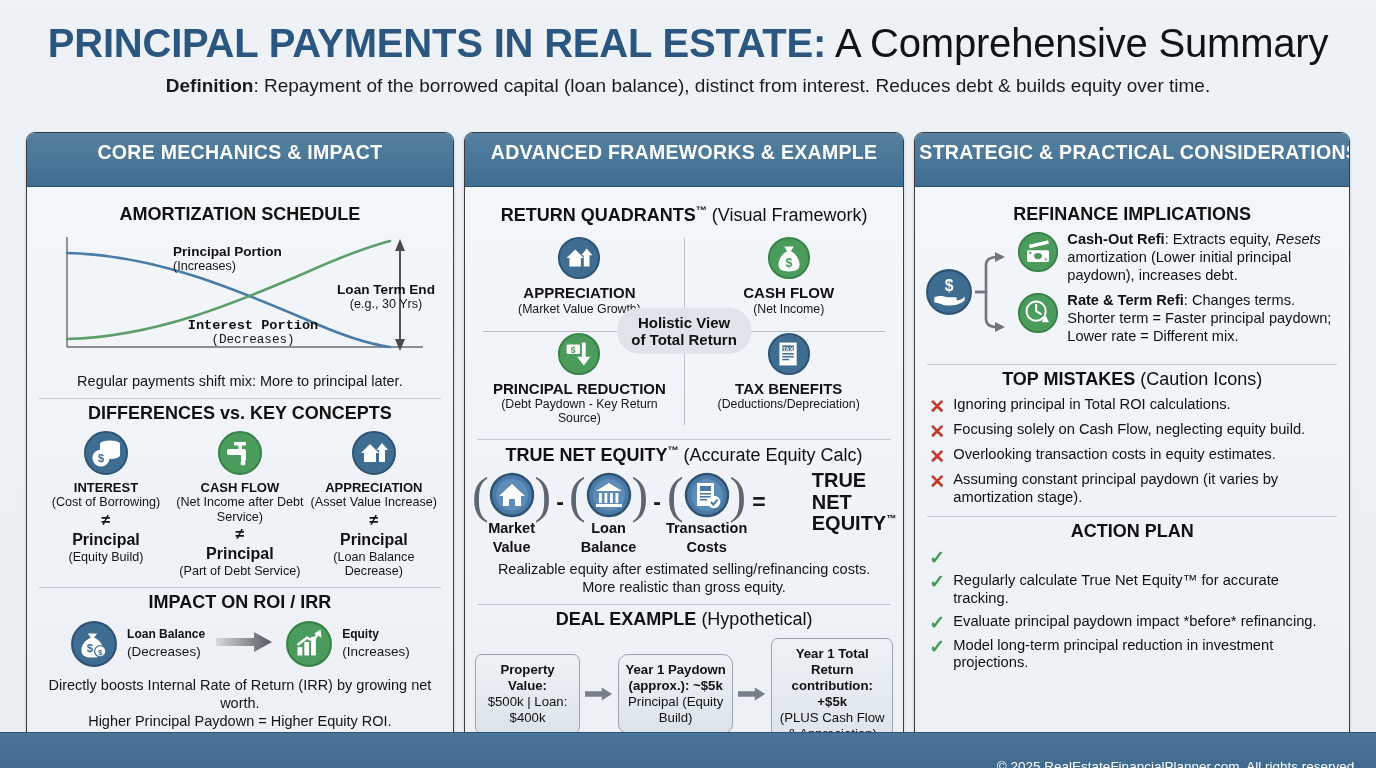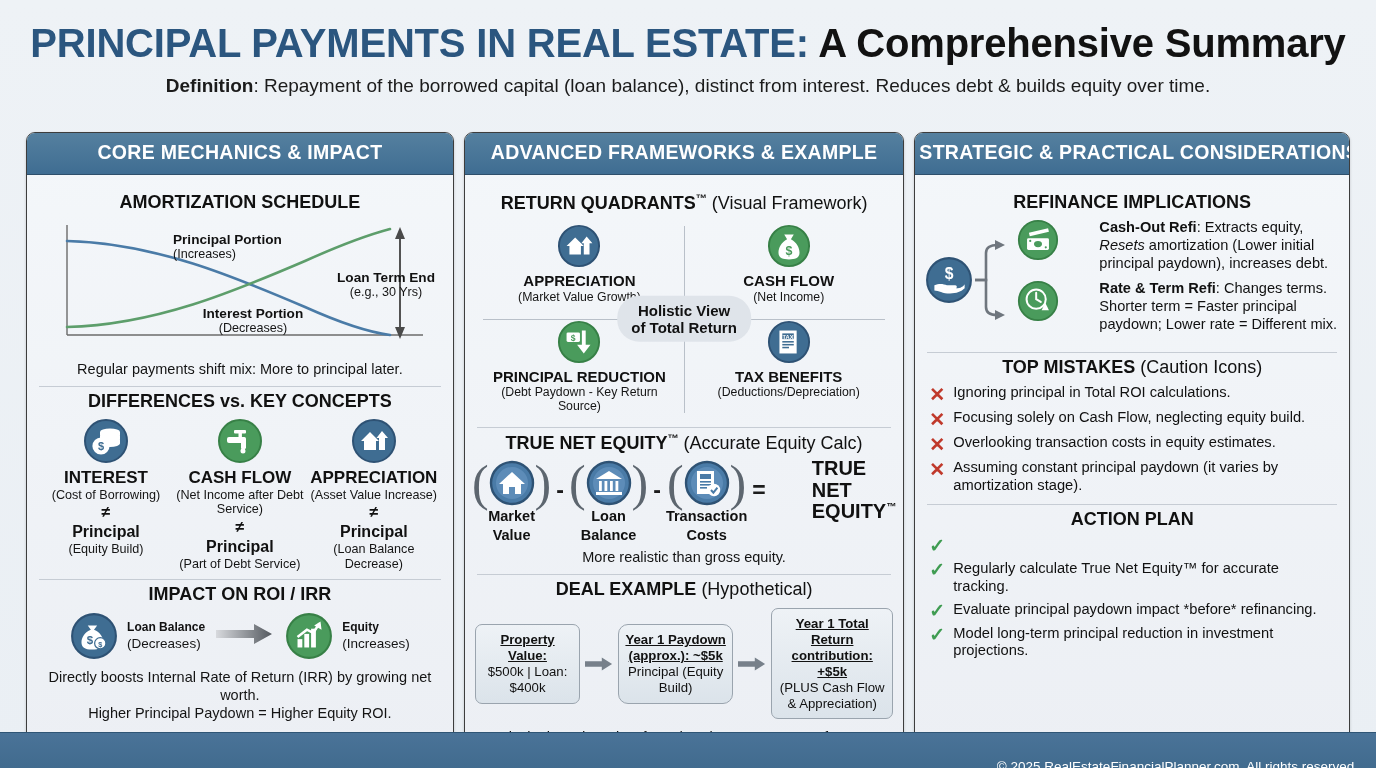--- a/index.html
+++ b/index.html
@@ -19,21 +19,21 @@
   .title {
     text-align: center;
     padding-top: 22px;
     font-size: 40px;
     font-weight: bold;
     letter-spacing: -0.2px;
     line-height: 1.05;
     white-space: nowrap;
   }
   .title .hl { color: #2b567f; }
-  .title .sub { color: #121212; font-weight: bold; }
+  .title .sub { color: #121212; font-weight: normal; }
   .definition {
     text-align: center;
     margin-top: 11px;
     font-size: 19px;
     color: #1b1b1b;
     white-space: nowrap;
   }
   .definition b { font-weight: bold; }
 
   
@@ -54,21 +54,21 @@
   }
   .panel.mid { width: 448px; }
   .panel.right { width: 443px; }
   .panel-head {
     background: linear-gradient(180deg,#55809f 0%,#3f6d92 100%);
     color: #ffffff;
     text-align: center;
     font-size: 19.5px;
     font-weight: bold;
     letter-spacing: .3px;
-    padding: 8px 4px 10px;
+    padding: 8px 4px 22px;
     border-bottom: 1.5px solid #2e4f6b;
     white-space: nowrap;
   }
   .panel-body { padding: 13px 10px 9px; }
   .sect-title {
     text-align: center;
     font-size: 18px;
     font-weight: bold;
     color: #111;
     margin: 4px 0 4px;
@@ -85,21 +85,21 @@
     margin-top: 5px;
   }
 
   
   .chart-wrap { padding: 2px 8px 0; }
 
   
   .concepts { display: flex; justify-content: space-between; padding: 2px 2px 0; }
   .concept { width: 136px; text-align: center; }
   .c-icon { display:flex; justify-content:center; margin-bottom: 5px; }
-  .c-name { font-size: 17px; font-weight: bold; color:#111; line-height:1.1; }
+  .c-name { font-size: 13px; font-weight: bold; color:#111; line-height:1.1; }
   .c-sub  { font-size: 12.6px; color:#151515; line-height:1.15; }
   .c-neq  { font-size: 16px; font-weight: bold; color:#111; line-height:1.25; }
 
   
   .roi-row { display:flex; align-items:center; justify-content:center; gap:9px; padding: 3px 0 0; }
   .roi-lab b { font-size: 12px; display:block; line-height:1.12; color:#111; }
   .roi-lab span { font-size: 13.5px; color:#151515; }
 
   
   .quadrants { position: relative; padding: 2px 0 0; }
@@ -130,27 +130,27 @@
   
   .deal { display:flex; align-items:center; justify-content:center; gap:5px; padding: 4px 0 0; }
   .deal-box {
     border:1.2px solid #9aa4ae; border-radius:7px;
     background: linear-gradient(180deg,#eef2f6 0%,#dbe3ea 100%);
     text-align:center; font-size:13.2px; color:#111; line-height:1.2;
     padding:7px 6px; width:112px;
   }
   .deal-box.w2 { width: 122px; border-radius: 10px; }
   .deal-box.w3 { width: 130px; }
-  .deal-box b { font-weight:bold;text-decoration:underline; }
+  .deal-box b { font-weight:bold; }
 
   
   .refi { display:flex; align-items:center; padding: 2px 0 0; gap: 2px;}
   .refi-rows { flex:1; }
   .refi-item { display:flex; align-items:flex-start; gap:8px; margin-bottom: 8px; }
-  .refi-text { font-size:14.6px; color:#111; line-height:1.22;margin-left:32px; }
+  .refi-text { font-size:14.6px; color:#111; line-height:1.22; }
   .refi-text b { font-weight:bold; }
   .refi-text i { font-style: italic; }
 
   
   .list { padding: 2px 2px 0 4px; }
   .li { display:flex; align-items:flex-start; gap:8px; margin-bottom: 5px; }
   .li-txt { font-size:14.7px; color:#111; line-height:1.22; }
   .mark-x { color:#c0392b; font-size:19px; font-weight:bold; line-height:1; margin-top:1px; }
   .mark-c { color:#3f9c52; font-size:19px; font-weight:bold; line-height:1; margin-top:0px; }
 
@@ -196,21 +196,21 @@
               <line x1="355" y1="18" x2="355" y2="110"></line>
             </g>
             <polygon points="355,8 350,20 360,20" fill="#4a4a4a"></polygon>
             <polygon points="355,120 350,108 360,108" fill="#4a4a4a"></polygon>
           </svg>
           <div style="position:relative;margin-top:-132px;height:132px;pointer-events:none;">
             <div style="position:absolute;left:128px;top:10px;text-align:left;width:160px;">
               <div style="font-size:13.6px;font-weight:bold;color:#111;line-height:1.1;">Principal Portion</div>
               <div style="font-size:12.6px;color:#151515;line-height:1.1;">(Increases)</div>
             </div>
-            <div style="position:absolute;left:128px;top:84px;text-align:center;width:160px;">
+            <div style="position:absolute;left:128px;top:84px;text-align:center;width:160px;font-family:Liberation Mono, monospace;">
               <div style="font-size:13.6px;font-weight:bold;color:#111;line-height:1.1;">Interest Portion</div>
               <div style="font-size:12.6px;color:#151515;line-height:1.1;">(Decreases)</div>
             </div>
             <div style="position:absolute;left:285px;top:48px;text-align:center;width:112px;">
               <div style="font-size:13.6px;font-weight:bold;color:#111;line-height:1.1;">Loan Term End</div>
               <div style="font-size:12.6px;color:#151515;line-height:1.1;">(e.g., 30 Yrs)</div>
             </div>
           </div>
         </div>
 
@@ -500,20 +500,21 @@
           <div class="eq-op">=</div>
 
           <div class="eq-res">
             <div>TRUE</div>
             <div>NET</div>
             <div><span>EQUITY</span><span class="tm">™</span></div>
           </div>
         </div>
 
         <div class="caption">
+          <div>Realizable equity after estimated selling/refinancing costs.</div>
           <div>More realistic than gross equity.</div>
         </div>
 
         <div class="divider"></div>
         <div class="sect-title">
           <span>DEAL EXAMPLE</span><span class="light"> (Hypothetical)</span>
         </div>
 
         <div class="deal">
           <div class="deal-box">

